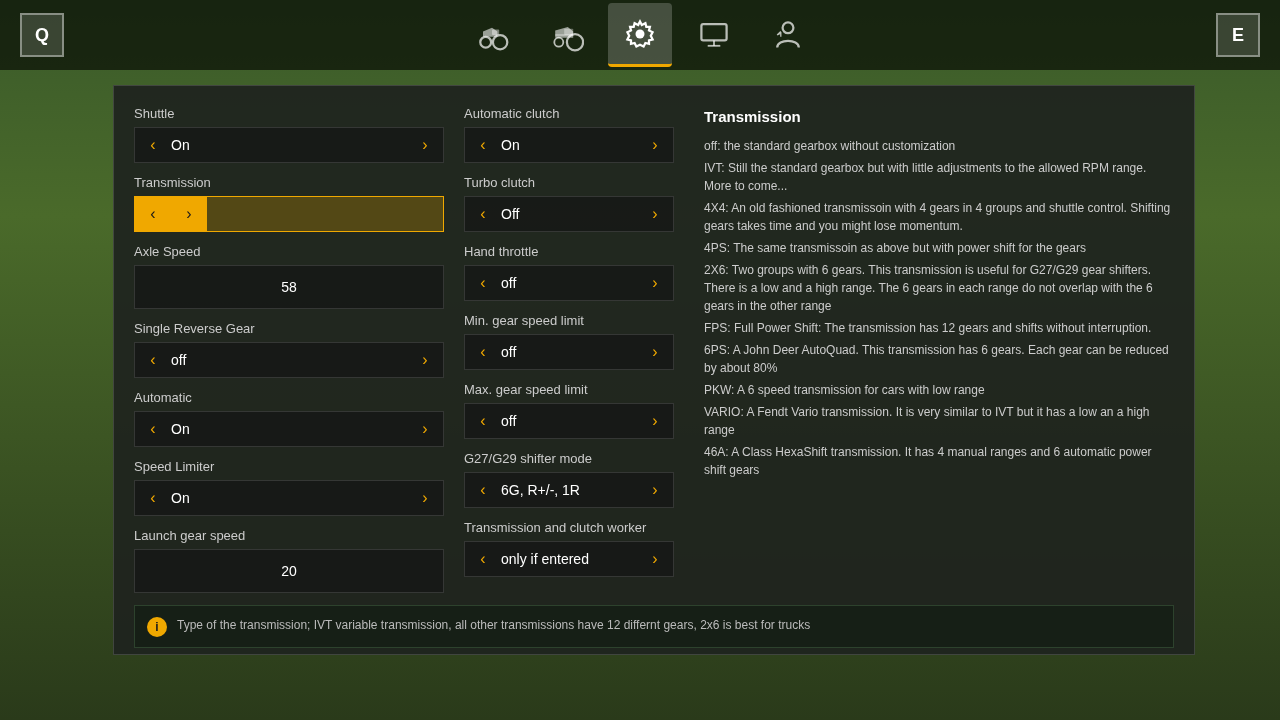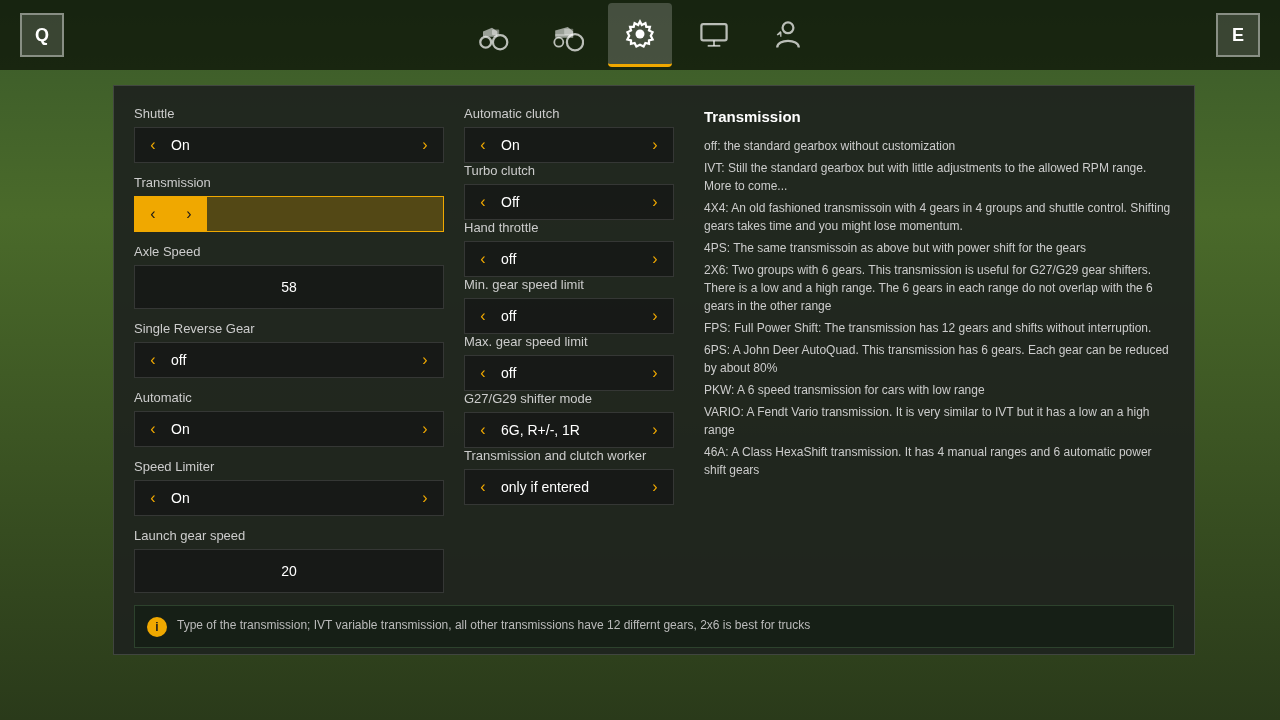--- a/index.html
+++ b/index.html
@@ -182,20 +182,21 @@
       color: white;
       font-size: 14px;
     }
 
     
     .mid-col {
       width: 210px;
       flex-shrink: 0;
       display: flex;
       flex-direction: column;
+      gap: 12px;
     }
 
     
     .right-col {
       flex: 1;
       color: #ccc;
       font-size: 12px;
       line-height: 1.5;
       padding-left: 10px;
     }

